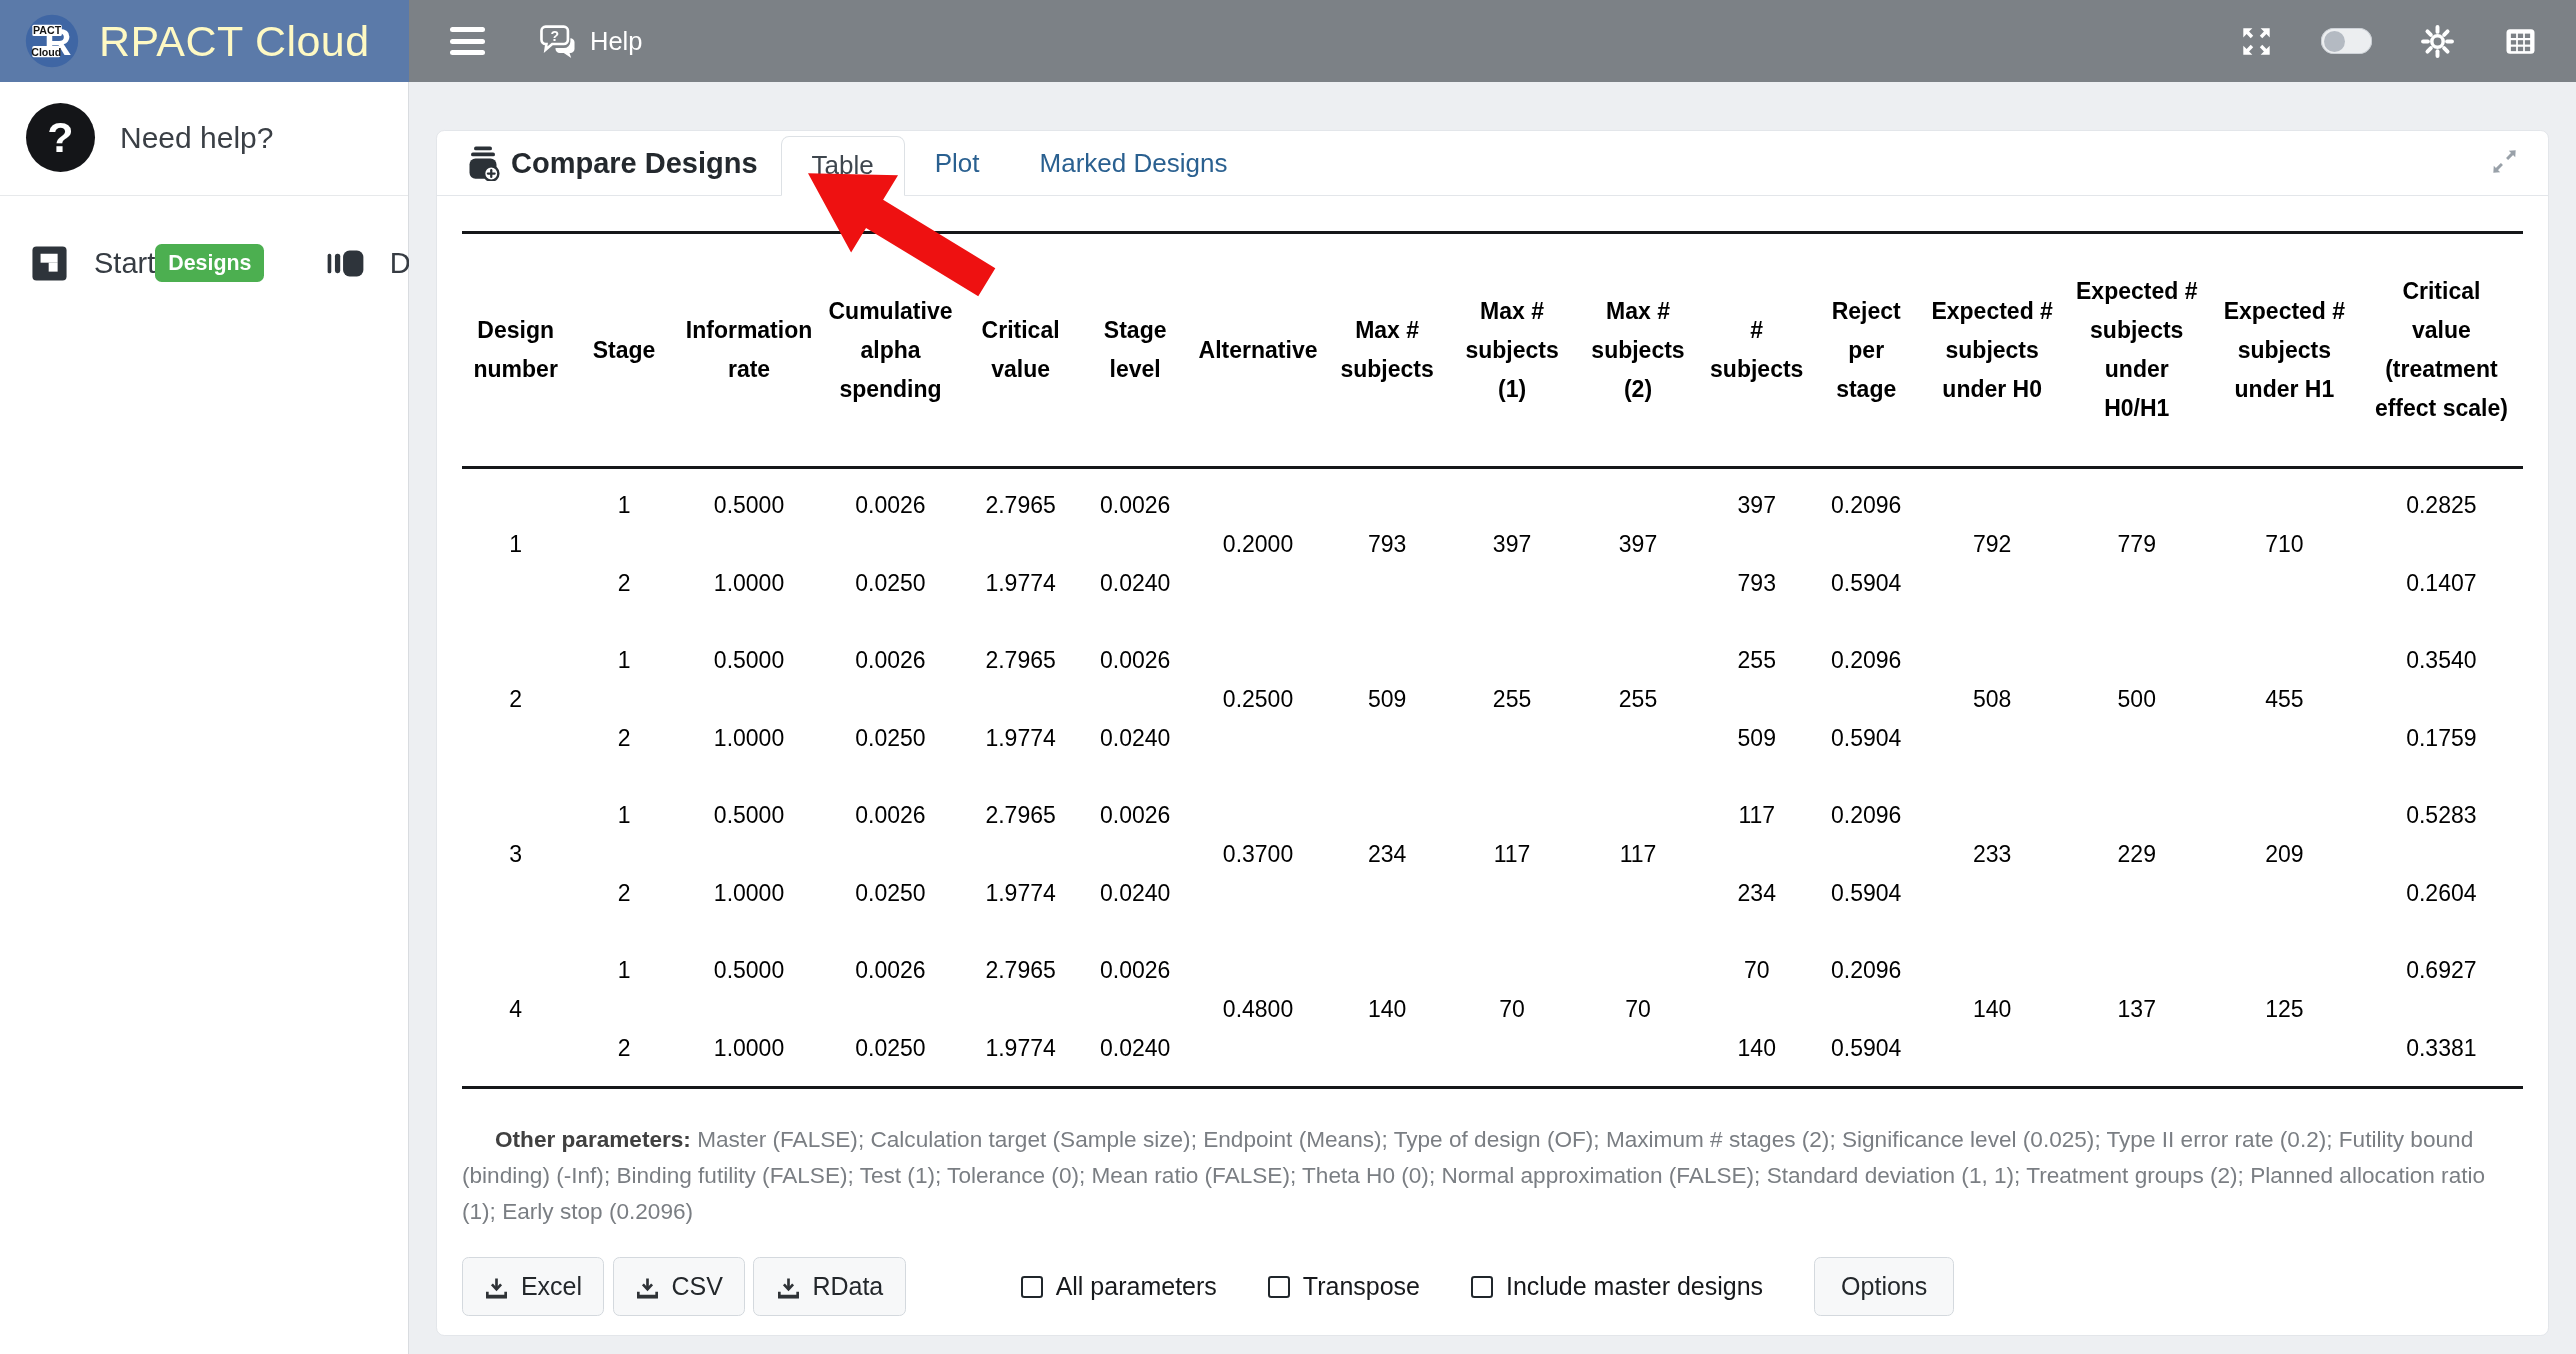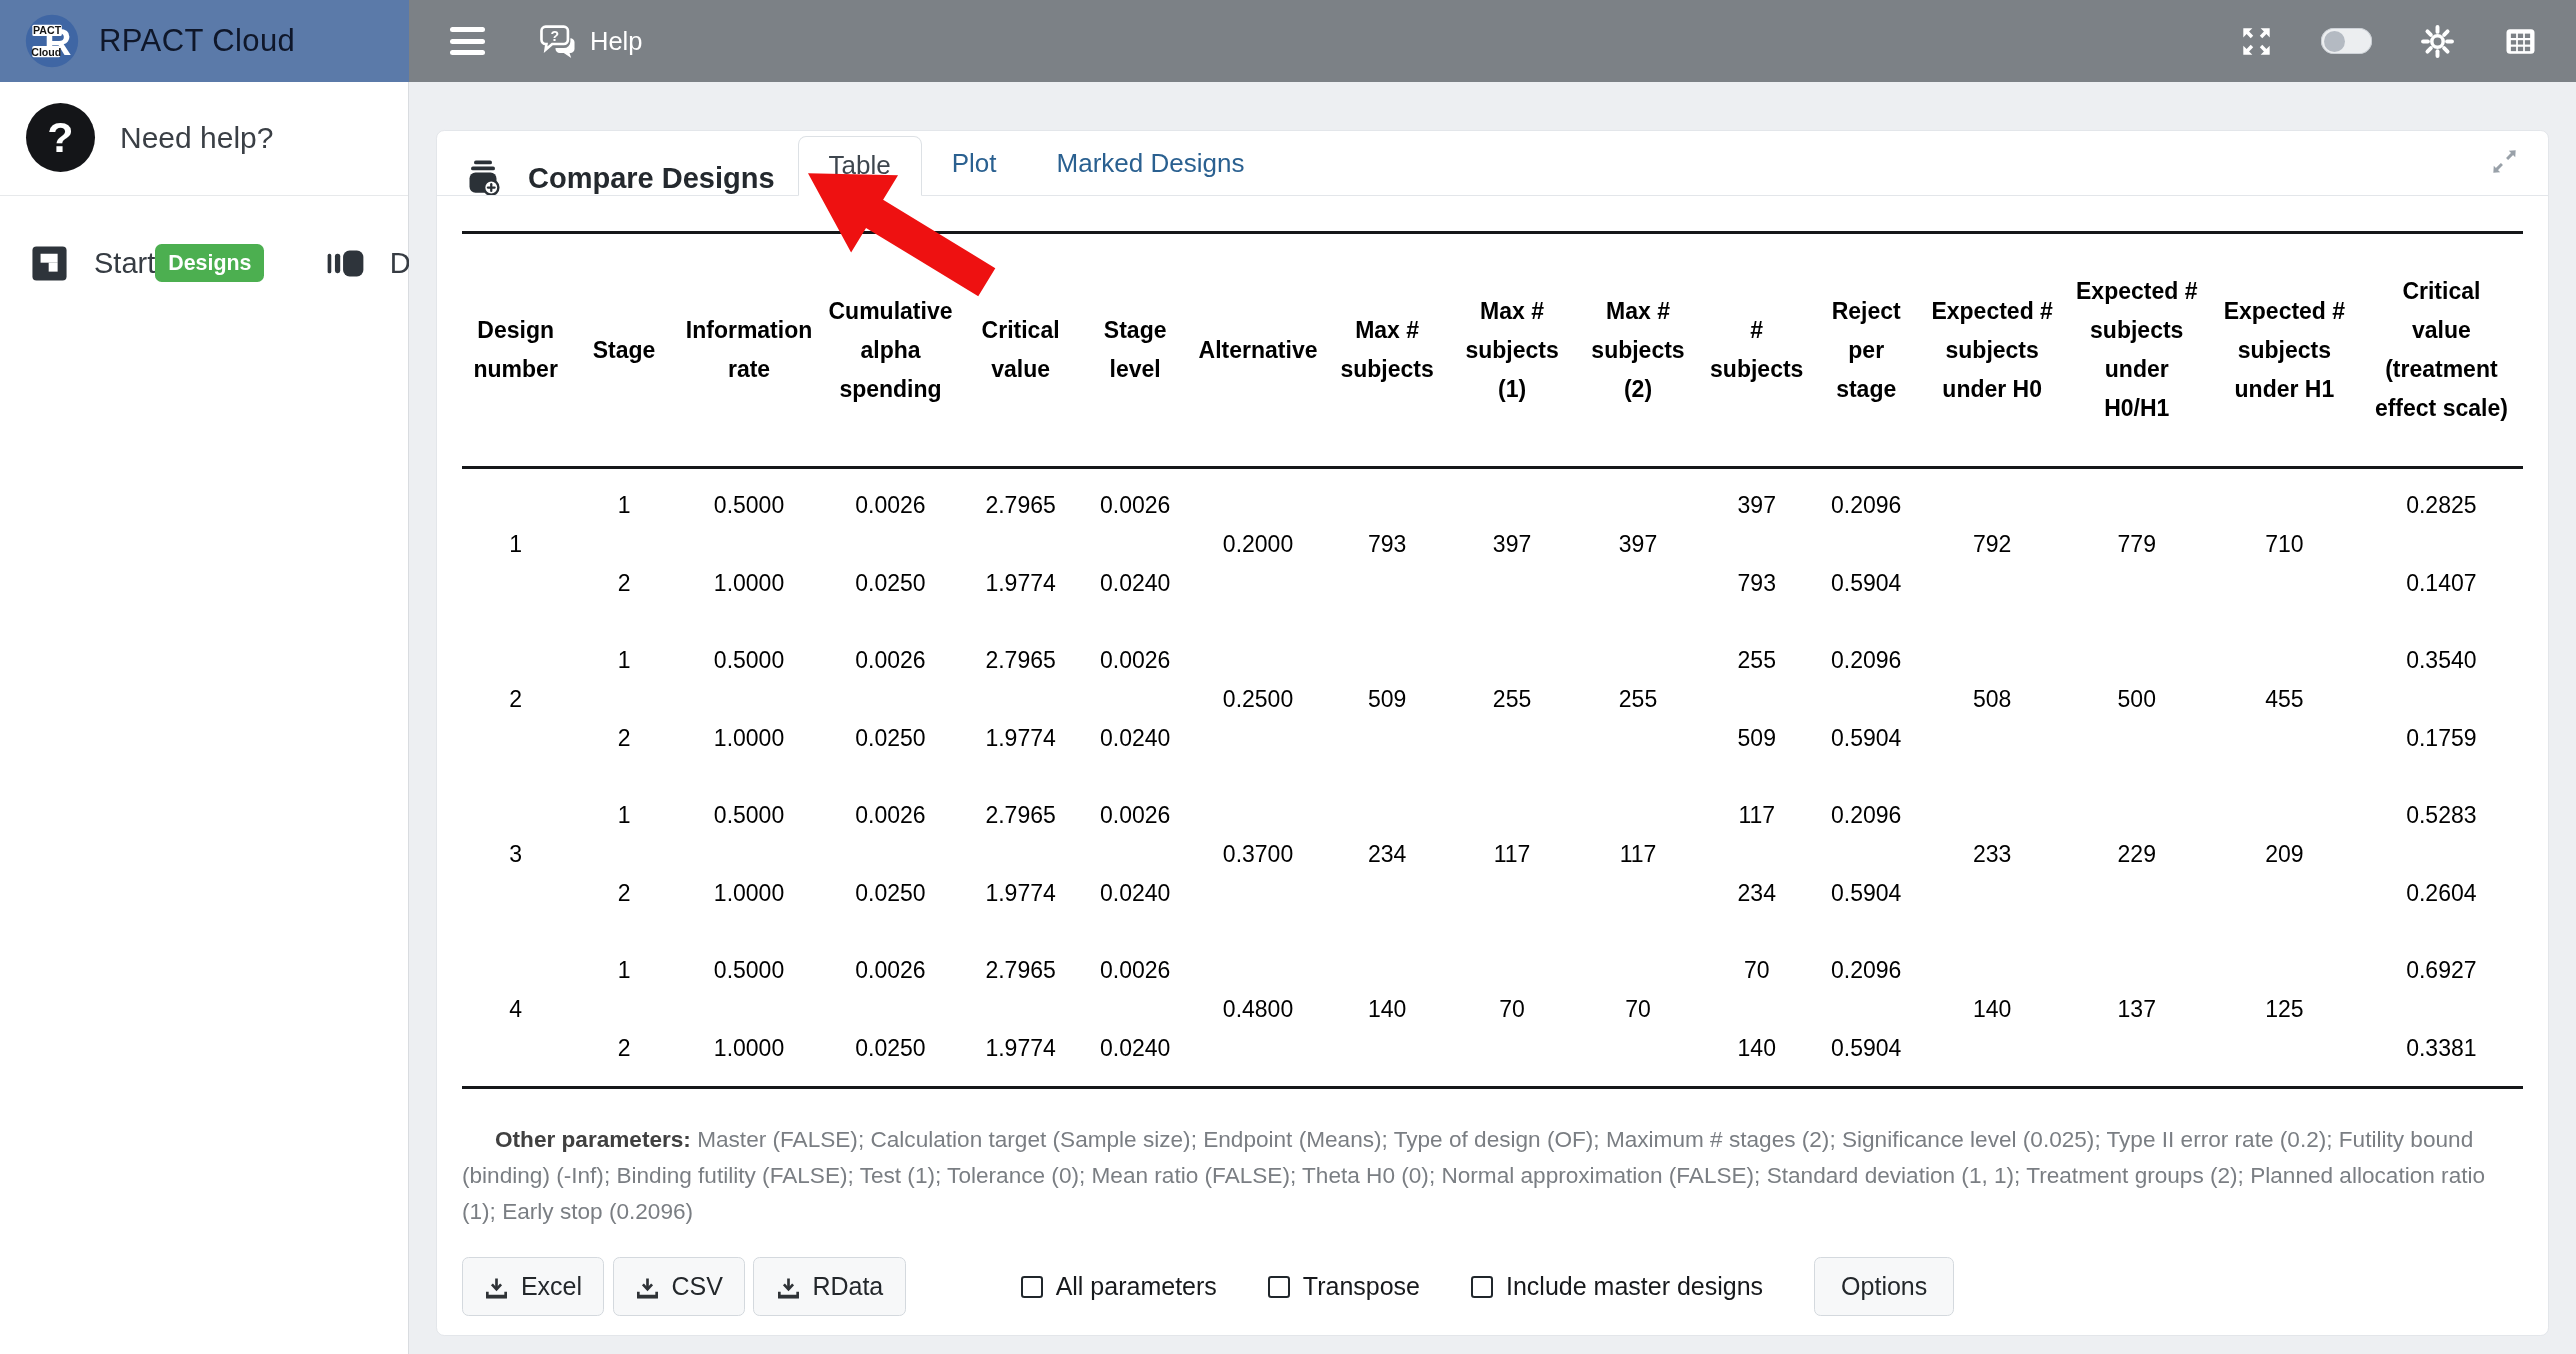--- a/index.html
+++ b/index.html
@@ -7,21 +7,21 @@
   body {
     width:2576px; height:1354px; position:relative; overflow:hidden;
     font-family:"Liberation Sans","DejaVu Sans",sans-serif;
     background:#edeff2; color:#222;
   }
   svg text { font-family:"Liberation Sans","DejaVu Sans",sans-serif; }
 
   
   .topbar { position:absolute; top:0; left:0; right:0; height:82px; display:flex; z-index:10; }
   .brand { width:409px; background:#5b7aa9; display:flex; align-items:center; padding-left:25px; }
-  .brand-title { color:#0f172a; font-size:31px; margin-left:20px; letter-spacing:0.4px; }
+  .brand-title { color:#fef9c3; font-size:43px; margin-left:20px; letter-spacing:0.4px; }
   .bar { flex:1; background:#7c8186; display:flex; align-items:center; }
   .hamburger { margin-left:41px; display:flex; flex-direction:column; gap:6.6px; cursor:pointer; }
   .hamburger span { width:35px; height:5px; background:#fff; border-radius:2.5px; }
   .help { display:flex; align-items:center; gap:13px; margin-left:54px; color:#fff; font-size:25.5px; cursor:pointer; }
   .topbar-right { margin-left:auto; display:flex; align-items:center; gap:48px; margin-right:38px; }
   .tb-icon { cursor:pointer; display:flex; align-items:center; }
   .pill { width:51px; height:26px; background:#eceef0; border-radius:13px; position:relative;
           box-shadow: inset 0 0 0 0.8px #c4c9cf; cursor:pointer; }
   .knob { position:absolute; left:2.5px; top:2.5px; width:21.4px; height:21.4px; border-radius:50%; background:#b4bac2; }
 
@@ -41,21 +41,21 @@
   .badge { margin-left:auto; font-size:21.4px; font-weight:bold; padding:6.6px 13px; border-radius:6.6px; color:#fff; }
   .badge.green { background:#4caf50; }
   .badge.navy  { background:#2f4d80; }
   .badge.amber { background:#fdc010; color:#3a3426; }
 
   
   .main { position:absolute; left:409px; top:82px; right:0; bottom:0; background:#edeff2; }
   .card { position:absolute; left:27px; top:48px; width:2113px; bottom:18px; background:#fff;
           border:0.8px solid #e3e6ea; border-radius:8.2px; }
   .card-header { height:65px; border-bottom:0.8px solid #e3e6ea; display:flex; align-items:stretch; padding:0 28px; }
-  .card-title { display:flex; align-items:flex-end; gap:27px; --icon-bg:#ffffff; color:#2b3137; }
+  .card-title { display:flex; align-items:center; gap:10px; --icon-bg:#ffffff; color:#2b3137; }
   .card-title .nav-icon { width:36px; height:36px; }
   .card-title-text { font-size:29px; font-weight:bold; color:#24292e; }
   .tabs { display:flex; align-items:stretch; margin-left:23px; }
   .tab { display:flex; align-items:center; padding:0 30px; font-size:26px; color:#2a6090; cursor:pointer; }
   .tab.active { border:0.8px solid #dde1e5; border-bottom:0.8px solid #fff; border-radius:8.2px 8.2px 0 0;
                 color:#3e464e; background:#fff; margin-top:5px; margin-bottom:-0.8px; }
   .card-expand { margin-left:auto; align-self:center; cursor:pointer; }
 
   .card-body { padding:0 25px; }
 

